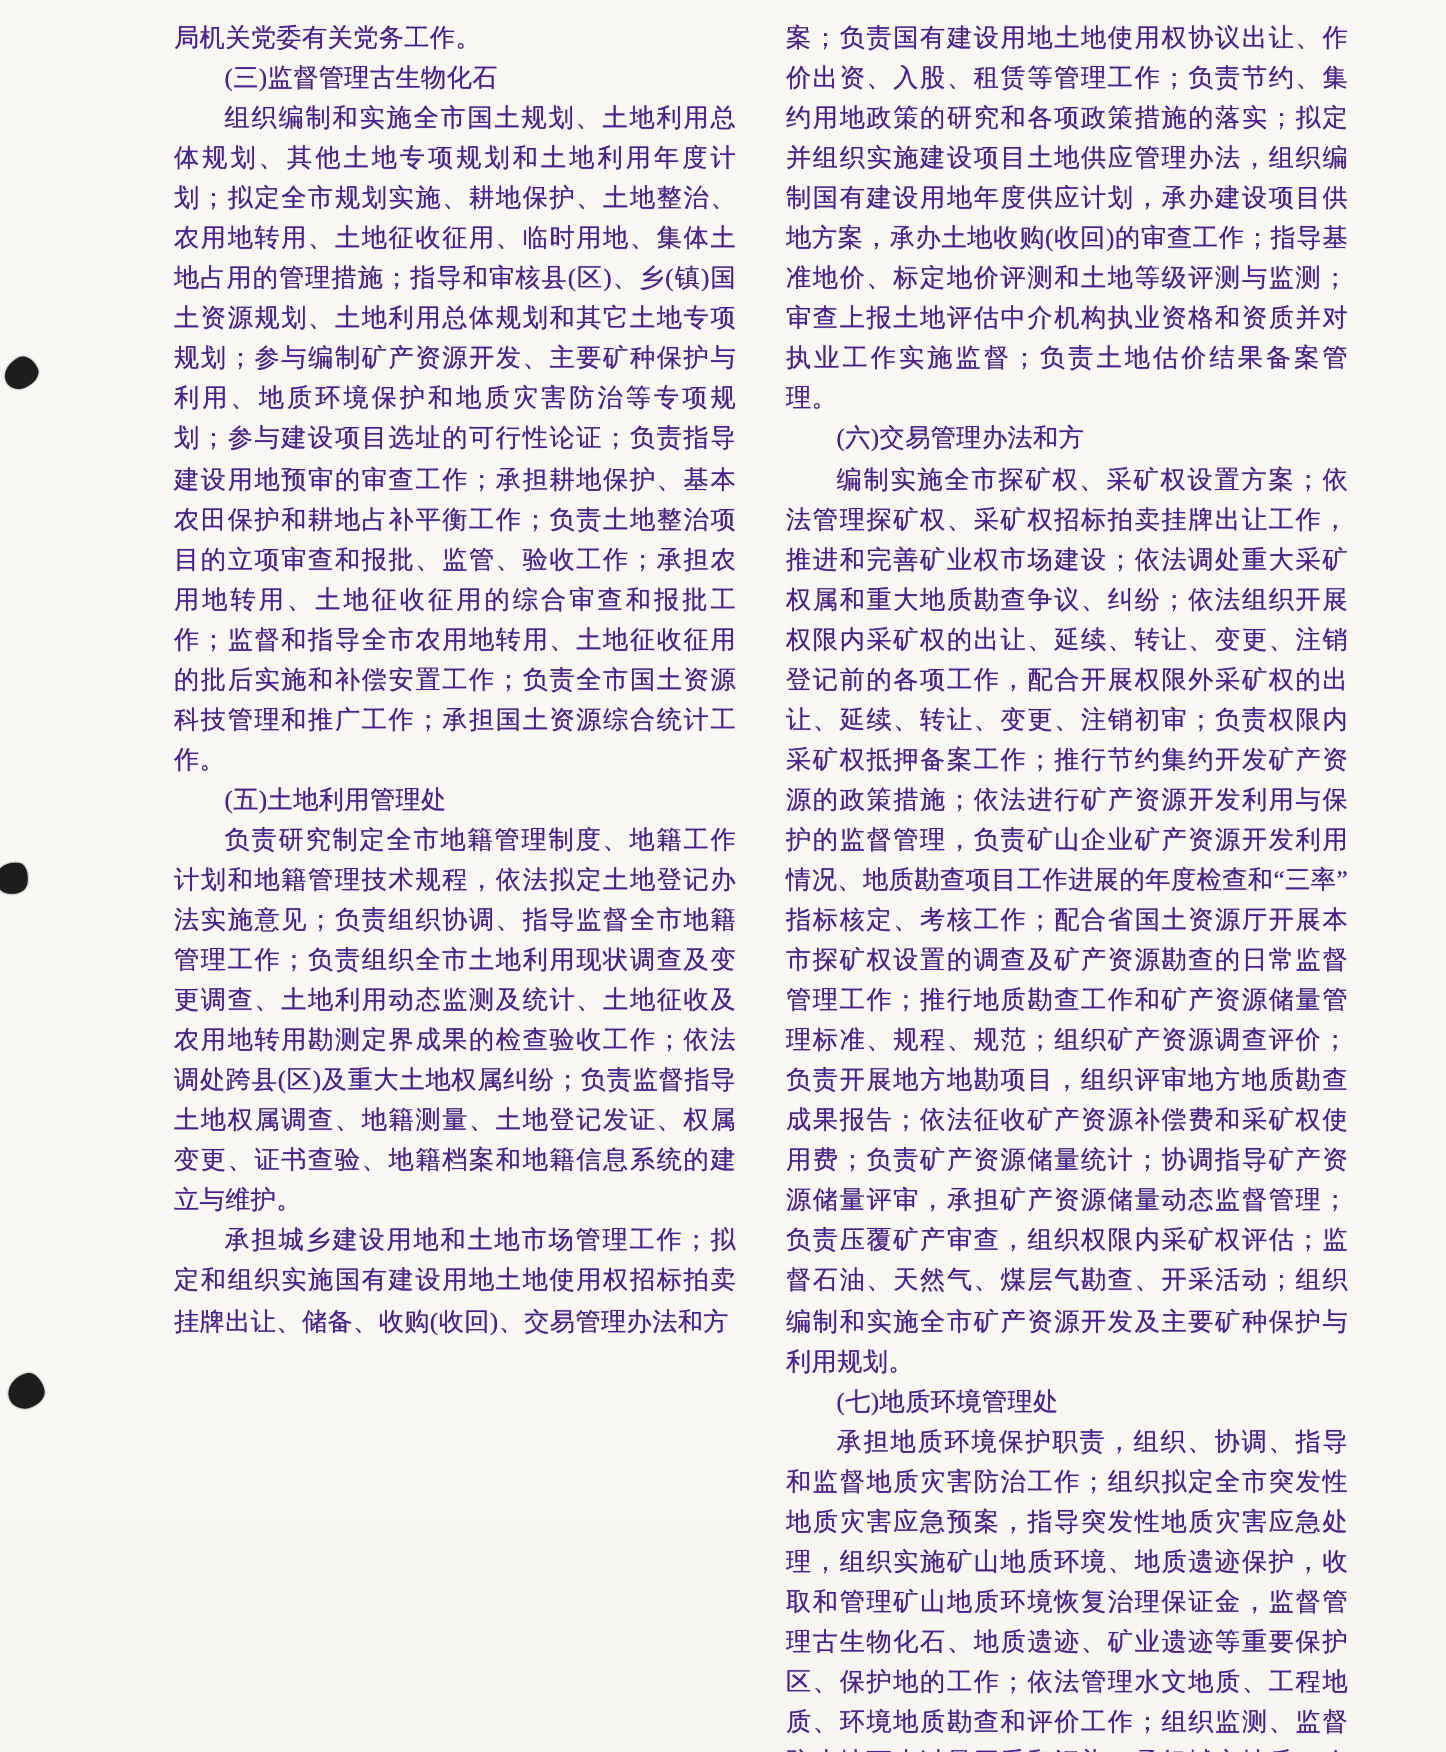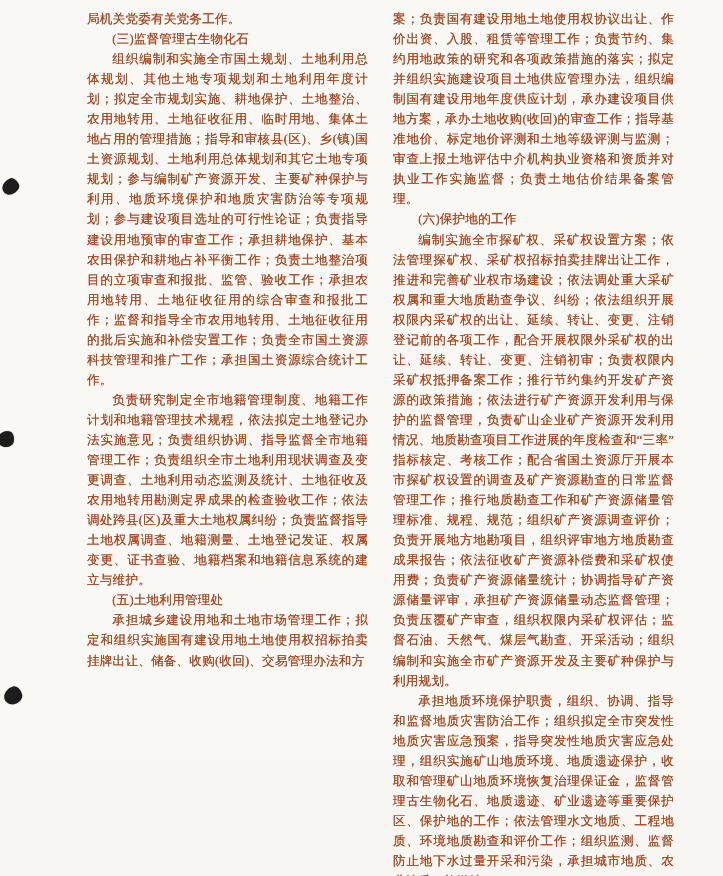--- a/index.html
+++ b/index.html
@@ -6,21 +6,21 @@
   body{
     width:723px;height:876px;
     background:#f7f6f3;
     overflow:hidden;
   }
   .page{
     position:relative;
     width:723px;height:761px;
     background:#f9f8f5;
     font-family:"Liberation Serif","DejaVu Serif",serif;
-    color:#c2410c;
+    color:#4c1d95;
   }
   .columns{
     position:absolute;
     top:9px;left:87px;
     display:flex;
     gap:25px;
   }
   .col{width:281px;}
   p.blk{
     margin:0;
@@ -43,27 +43,28 @@
 </style>
 </head>
 <body>
 
 <div class="page">
   <div class="columns">
     <div class="col">
         <p class="blk continuation">局机关党委有关党务工作。</p>
         <p class="blk heading">(三)监督管理古生物化石</p>
         <p class="blk paragraph">组织编制和实施全市国土规划、土地利用总体规划、其他土地专项规划和土地利用年度计划；拟定全市规划实施、耕地保护、土地整治、农用地转用、土地征收征用、临时用地、集体土地占用的管理措施；指导和审核县(区)、乡(镇)国土资源规划、土地利用总体规划和其它土地专项规划；参与编制矿产资源开发、主要矿种保护与利用、地质环境保护和地质灾害防治等专项规划；参与建设项目选址的可行性论证；负责指导建设用地预审的审查工作；承担耕地保护、基本农田保护和耕地占补平衡工作；负责土地整治项目的立项审查和报批、监管、验收工作；承担农用地转用、土地征收征用的综合审查和报批工作；监督和指导全市农用地转用、土地征收征用的批后实施和补偿安置工作；负责全市国土资源科技管理和推广工作；承担国土资源综合统计工作。</p>
+        <p class="blk heading">(五)土地利用管理处</p>
         <p class="blk paragraph">负责研究制定全市地籍管理制度、地籍工作计划和地籍管理技术规程，依法拟定土地登记办法实施意见；负责组织协调、指导监督全市地籍管理工作；负责组织全市土地利用现状调查及变更调查、土地利用动态监测及统计、土地征收及农用地转用勘测定界成果的检查验收工作；依法调处跨县(区)及重大土地权属纠纷；负责监督指导土地权属调查、地籍测量、土地登记发证、权属变更、证书查验、地籍档案和地籍信息系统的建立与维护。</p>
-        <p class="blk heading">(五)土地利用管理处</p>
         <p class="blk paragraph">承担城乡建设用地和土地市场管理工作；拟定和组织实施国有建设用地土地使用权招标拍卖挂牌出让、储备、收购(收回)、交易管理办法和方</p>
       </div>
     <div class="col">
         <p class="blk continuation">案；负责国有建设用地土地使用权协议出让、作价出资、入股、租赁等管理工作；负责节约、集约用地政策的研究和各项政策措施的落实；拟定并组织实施建设项目土地供应管理办法，组织编制国有建设用地年度供应计划，承办建设项目供地方案，承办土地收购(收回)的审查工作；指导基准地价、标定地价评测和土地等级评测与监测；审查上报土地评估中介机构执业资格和资质并对执业工作实施监督；负责土地估价结果备案管理。</p>
-        <p class="blk heading">(六)保护地的工作</p>
+        <p class="blk heading">(六)交易管理办法和方</p>
         <p class="blk paragraph">编制实施全市探矿权、采矿权设置方案；依法管理探矿权、采矿权招标拍卖挂牌出让工作，推进和完善矿业权市场建设；依法调处重大采矿权属和重大地质勘查争议、纠纷；依法组织开展权限内采矿权的出让、延续、转让、变更、注销登记前的各项工作，配合开展权限外采矿权的出让、延续、转让、变更、注销初审；负责权限内采矿权抵押备案工作；推行节约集约开发矿产资源的政策措施；依法进行矿产资源开发利用与保护的监督管理，负责矿山企业矿产资源开发利用情况、地质勘查项目工作进展的年度检查和“三率”指标核定、考核工作；配合省国土资源厅开展本市探矿权设置的调查及矿产资源勘查的日常监督管理工作；推行地质勘查工作和矿产资源储量管理标准、规程、规范；组织矿产资源调查评价；负责开展地方地勘项目，组织评审地方地质勘查成果报告；依法征收矿产资源补偿费和采矿权使用费；负责矿产资源储量统计；协调指导矿产资源储量评审，承担矿产资源储量动态监督管理；负责压覆矿产审查，组织权限内采矿权评估；监督石油、天然气、煤层气勘查、开采活动；组织编制和实施全市矿产资源开发及主要矿种保护与利用规划。</p>
+        <p class="blk heading">(七)地质环境管理处</p>
         <p class="blk paragraph">承担地质环境保护职责，组织、协调、指导和监督地质灾害防治工作；组织拟定全市突发性地质灾害应急预案，指导突发性地质灾害应急处理，组织实施矿山地质环境、地质遗迹保护，收取和管理矿山地质环境恢复治理保证金，监督管理古生物化石、地质遗迹、矿业遗迹等重要保护区、保护地的工作；依法管理水文地质、工程地质、环境地质勘查和评价工作；组织监测、监督防止地下水过量开采和污染，承担城市地质、农业地质、旅游地</p>
       </div>
   </div>
 <div class="ink-mark" style="left: 2px; top: 179px; width: 17px; height: 15px; transform: rotate(-25deg);"></div>
     <div class="ink-mark" style="left: -2px; top: 431px; width: 16px; height: 16px; transform: rotate(10deg);"></div>
     <div class="ink-mark" style="left: 4px; top: 687px; width: 18px; height: 17px; transform: rotate(-15deg);"></div>
   </div>
 
 </body></html>

